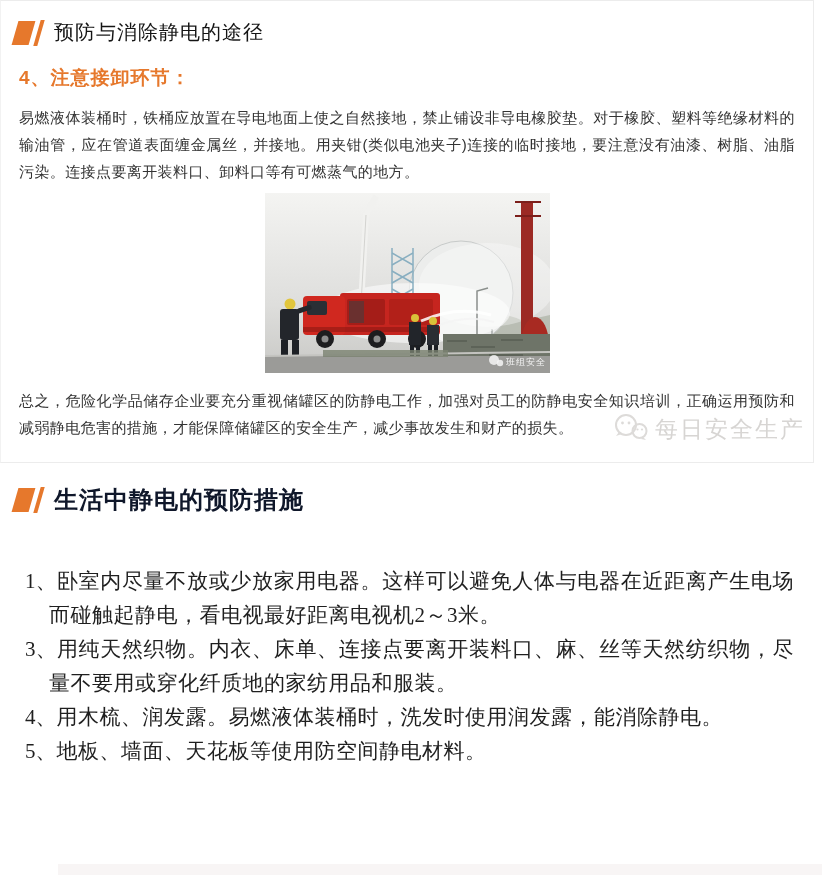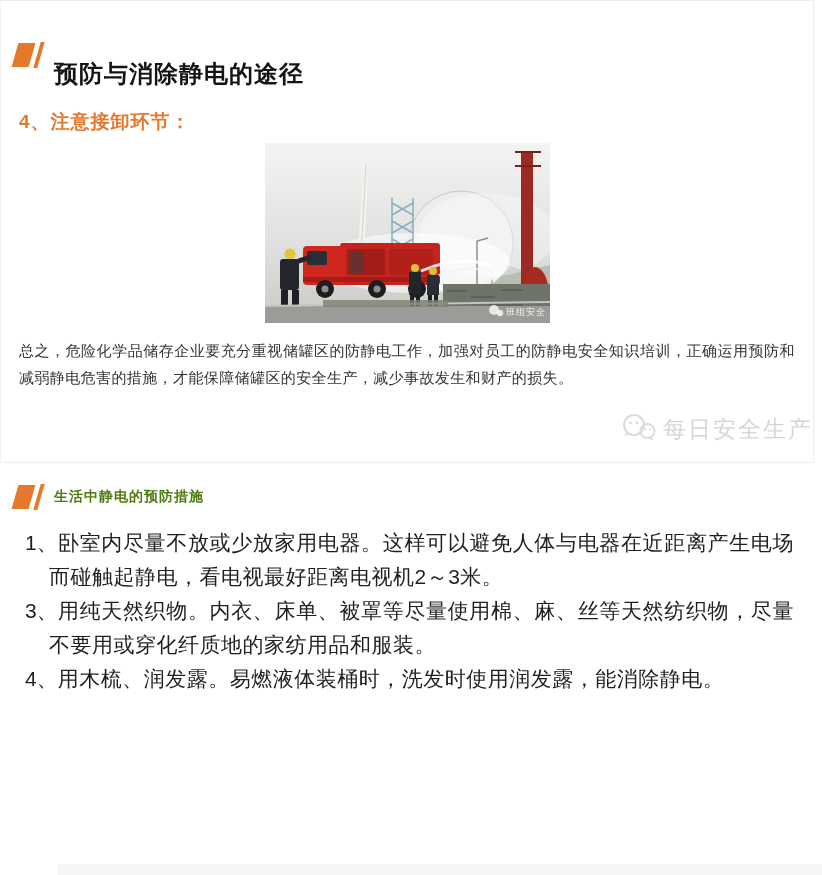--- a/index.html
+++ b/index.html
@@ -13,43 +13,43 @@
 
   .heading-row { display:flex; align-items:center; gap:9px; }
   .card1 .heading-row { margin:18px 0 0 12px; }
 
   .slash-icon { position:relative; width:32px; height:26px; flex:0 0 auto; }
   .slash-icon .p1 { position:absolute; left:2px; top:1px; width:17px; height:24px;
     background:var(--accent); transform:skewX(-16deg); }
   .slash-icon .p2 { position:absolute; left:24px; top:0; width:4px; height:26px;
     background:var(--accent); transform:skewX(-16deg); }
 
-  h1.sec-title { font-size:24px; font-weight:bold; color:#141414; letter-spacing:1px;margin-top:39px; }
-  h2.sec-title { font-size:14px; font-weight:bold; color:#4d7c0f; letter-spacing:1px; }
+  h1.sec-title { font-size:20px; font-weight:normal; color:#141414; letter-spacing:1px; }
+  h2.sec-title { font-size:24px; font-weight:bold; color:#0f172a; letter-spacing:1px; }
 
   .subheading { margin:19px 0 0 18px; font-size:19px; font-weight:bold;
     color:var(--accent); letter-spacing:1px; }
 
   .body-para { margin:13px 18px 0 18px; font-size:15px; line-height:27px;
     color:#333333; text-align:justify; letter-spacing:0.4px; }
 
   figure.photo { display:block; width:285px; height:180px; margin:8px auto 0 auto; }
   figure.photo svg { display:block; }
 
   .para2 { margin-top:14px; }
 
-  .wm-row { position:absolute; right:0; bottom:16px; display:flex;
+  .wm-row { position:absolute; right:8px; bottom:16px; display:flex;
     align-items:center; gap:6px; }
   .wm-text { font-size:23px; color:#d7d5d3; letter-spacing:2px; }
 
   
   .section2 { position:relative; margin-top:21px; }
   .section2 .heading-row { margin:0 0 0 13px; }
 
-  ol.prevention { list-style:none; margin:16px 28px 0 25px; }
+  ol.prevention { list-style:none; margin:48px 28px 0 25px;font-family:Liberation Serif, serif; }
   ol.prevention li { font-size:21px; line-height:34px; color:#1f1f1f;
     padding-left:24px; text-indent:-24px; text-align:justify; letter-spacing:0.5px; }
   ol.prevention li .num { letter-spacing:0; }
 
   
   .bottom-strip { position:absolute; left:58px; right:0; bottom:0; height:11px;
     background:#f8f5f5; }
 </style>
 </head>
 <body>
@@ -61,20 +61,21 @@
     <div class="heading-row">
       <span class="slash-icon">
         <i class="p1"></i>
           <i class="p2"></i>
       </span>
       <h1 class="sec-title">预防与消除静电的途径</h1>
     </div>
 
     <div class="subheading">4、注意接卸环节：</div>
 
+    <p class="body-para">易燃液体装桶时，铁桶应放置在导电地面上使之自然接地，禁止铺设非导电橡胶垫。对于橡胶、塑料等绝缘材料的输油管，应在管道表面缠金属丝，并接地。用夹钳(类似电池夹子)连接的临时接地，要注意没有油漆、树脂、油脂污染。连接点要离开装料口、卸料口等有可燃蒸气的地方。</p>
 
     <figure class="photo">
       <svg viewBox="0 0 285 180" width="285" height="180">
         <defs>
           <linearGradient id="sky" x1="0" y1="0" x2="0" y2="1">
             <stop offset="0" stop-color="#f4f4f2"></stop>
             <stop offset="0.62" stop-color="#dededc"></stop>
             <stop offset="1" stop-color="#c8c8c5"></stop>
           </linearGradient>
         </defs>
@@ -189,19 +190,20 @@
     <div class="heading-row">
       <span class="slash-icon">
         <i class="p1"></i>
           <i class="p2"></i>
       </span>
       <h2 class="sec-title">生活中静电的预防措施</h2>
     </div>
 
     <ol class="prevention">
       <li><span class="num">1、</span><span>卧室内尽量不放或少放家用电器。这样可以避免人体与电器在近距离产生电场而碰触起静电，看电视最好距离电视机2～3米。</span></li>
-      <li><span class="num">3、</span><span>用纯天然织物。内衣、床单、被罩等尽量使用棉、麻、丝等天然纺织物，尽量不要用或穿化纤质地的家纺用品和服装。</span></li>
+      <li><span class="num">3、</span><span>用纯天然织物。内衣、床单、连接点要离开装料口、麻、丝等天然纺织物，尽量不要用或穿化纤质地的家纺用品和服装。</span></li>
       <li><span class="num">4、</span><span>用木梳、润发露。易燃液体装桶时，洗发时使用润发露，能消除静电。</span></li>
+      <li><span class="num">5、</span><span>地板、墙面、天花板等使用防空间静电材料。</span></li>
     </ol>
   </section>
 
   <div class="bottom-strip"></div>
 </div>
 
 </body></html>

